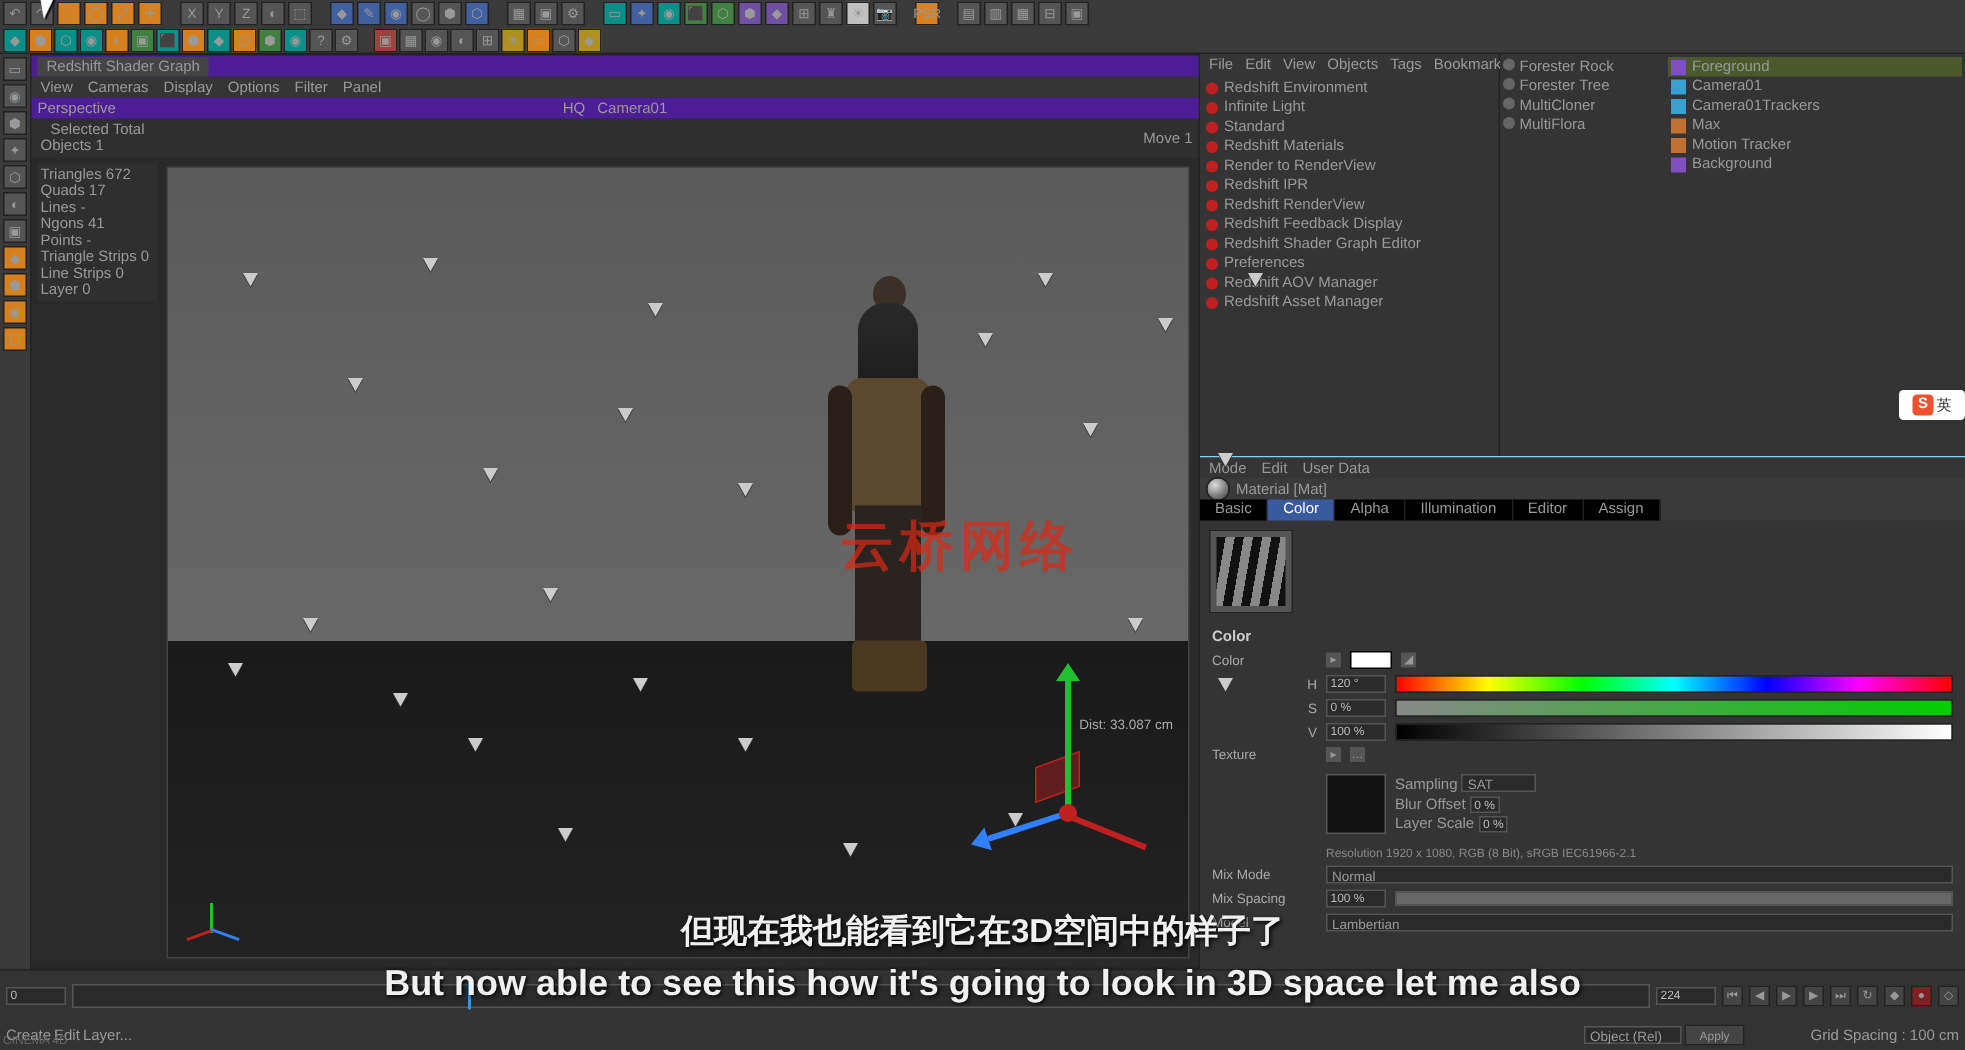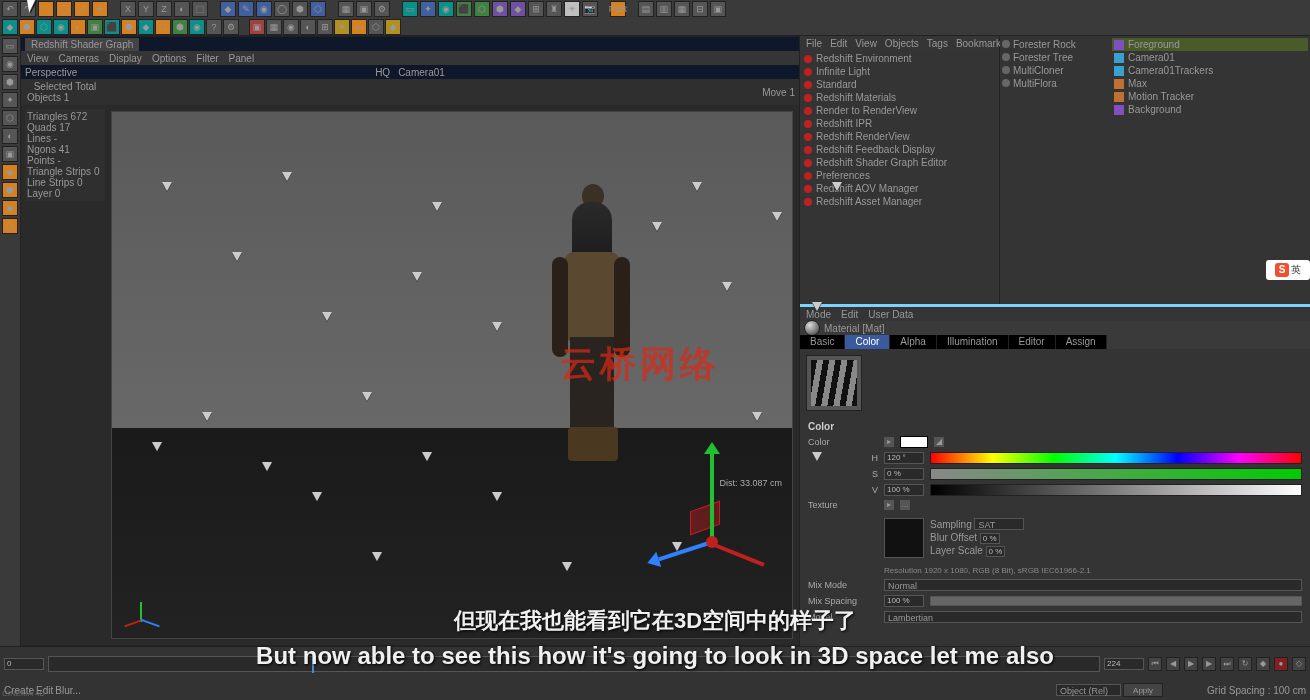--- a/index.html
+++ b/index.html
@@ -14,21 +14,21 @@
 .tbtn.purple{background:#7050a0}
 .tbtn.red{background:#a04040}
 .tbtn.yellow{background:#b09020}
 .tbtn.white{background:#c0c0c0}
 .spacer{width:8px}
 .main-area{display:flex;height:calc(100% - 90px)}
 .left-tools{width:20px;background:#3a3a3a;display:flex;flex-direction:column;gap:2px;padding:2px}
 .viewport-panel{flex:1;display:flex;flex-direction:column;background:#2a2a2a;border:1px solid #222}
 .vp-menubar{height:14px;background:#353535;display:flex;align-items:center;gap:10px;padding:0 6px;font-size:9px}
 .vp-menubar span{cursor:pointer}
-.vp-tabbar{height:14px;background:#0f172a;display:flex;align-items:center;padding:0 4px;font-size:9px;position:relative}
+.vp-tabbar{height:14px;background:#4c1d95;display:flex;align-items:center;padding:0 4px;font-size:9px;position:relative}
 .vp-tabbar .center{position:absolute;left:50%;transform:translateX(-50%);display:flex;gap:8px}
 .vp-subbar{height:26px;background:#2f2f2f;display:flex;align-items:center;padding:2px 4px;font-size:9px}
 .stats-box{width:80px;background:#2f2f2f;font-size:8px;line-height:11px;padding:2px}
 .viewport{flex:1;position:relative;background:linear-gradient(180deg,#5a5a5a 0%,#686868 60%,#1a1a1a 60%,#222 100%);margin:6px;border:1px solid #444}
 .marker{position:absolute;width:0;height:0;border-left:5px solid transparent;border-right:5px solid transparent;border-top:9px solid #ccc;filter:drop-shadow(0 1px 0 #333)}
 .character{position:absolute;left:430px;top:90px;width:100px;height:260px}
 .body{position:absolute;left:30px;top:0;width:40px;height:70px;background:linear-gradient(180deg,#2a2a2a,#1a1a1a);border-radius:18px 18px 10px 10px}
 .head{position:absolute;left:40px;top:-18px;width:22px;height:24px;background:#3a3026;border-radius:50%}
 .torso{position:absolute;left:22px;top:50px;width:56px;height:90px;background:#5a4830;border-radius:10px}
 .arm-l{position:absolute;left:10px;top:55px;width:16px;height:100px;background:#2a2018;border-radius:8px}
@@ -58,21 +58,21 @@
 .obj-right{flex:1;background:#343434;display:flex;gap:10px;padding:2px;position:relative}
 .tree-col{width:100px;font-size:9px;line-height:13px}
 .tree-col .dot2{display:inline-block;width:8px;height:8px;background:#666;border-radius:50%;margin-right:3px}
 .hier-col{flex:1;font-size:9px;line-height:13px}
 .hier-col .hrow{display:flex;align-items:center;gap:4px;padding:0 2px}
 .hier-col .hrow.sel{background:#4a5a2a}
 .hicon{width:10px;height:10px;background:#6688cc;display:inline-block}
 .hicon.cam{background:#3aa0d0}
 .hicon.bg{background:#8050c0}
 .hicon.mt{background:#c07030}
-.attr-panel{flex:1;background:#343434;border-top:3px solid #7dd3fc;display:flex;flex-direction:column}
+.attr-panel{flex:1;background:#343434;border-top:1px solid #7dd3fc;display:flex;flex-direction:column}
 .attr-menubar{height:14px;background:#353535;display:flex;gap:10px;padding:0 6px;align-items:center;font-size:9px}
 .attr-header{height:14px;background:#3a3a3a;display:flex;align-items:center;gap:4px;padding:0 4px}
 .attr-tabs{height:14px;background:#3a3a3a;display:flex;gap:0;font-size:9px}
 .attr-tabs span{padding:1px 10px;background:#000000;border-right:1px solid #222;cursor:pointer}
 .attr-tabs span.active{background:#3a5aa0;color:#fff}
 .thumb-row{padding:6px;display:flex}
 .thumb{width:56px;height:56px;background:#555;border:1px solid #222;position:relative}
 .thumb .stripe{position:absolute;inset:4px;background:repeating-linear-gradient(100deg,#111 0 6px,#888 6px 12px)}
 .attr-body{flex:1;padding:4px 8px;font-size:9px;display:flex;flex-direction:column;gap:4px;overflow:hidden}
 .field-row{display:flex;align-items:center;gap:6px}
@@ -480,21 +480,21 @@
   <span class="mini-btn">⏭</span>
   <span class="mini-btn">↻</span>
   <span class="mini-btn">◆</span>
   <span class="mini-btn" style="background:#802020">●</span>
   <span class="mini-btn">◇</span>
 </div>
 
 <div class="tl-controls">
   <span>Create</span>
   <span>Edit</span>
-  <span>Blur...</span>
+  <span>Layer...</span>
   <div style="flex:1"></div>
   <span class="dropdown">Object (Rel)</span>
   <span class="mini-btn" style="width:40px">Apply</span>
   <div style="width:40px"></div>
   <span>Grid Spacing : 100 cm</span>
 </div>
 
 <div class="subtitle-cn">但现在我也能看到它在3D空间中的样子了</div>
 <div class="subtitle-en">But now able to see this how it's going to look in 3D space let me also</div>
 <div class="watermark">云桥网络</div>

